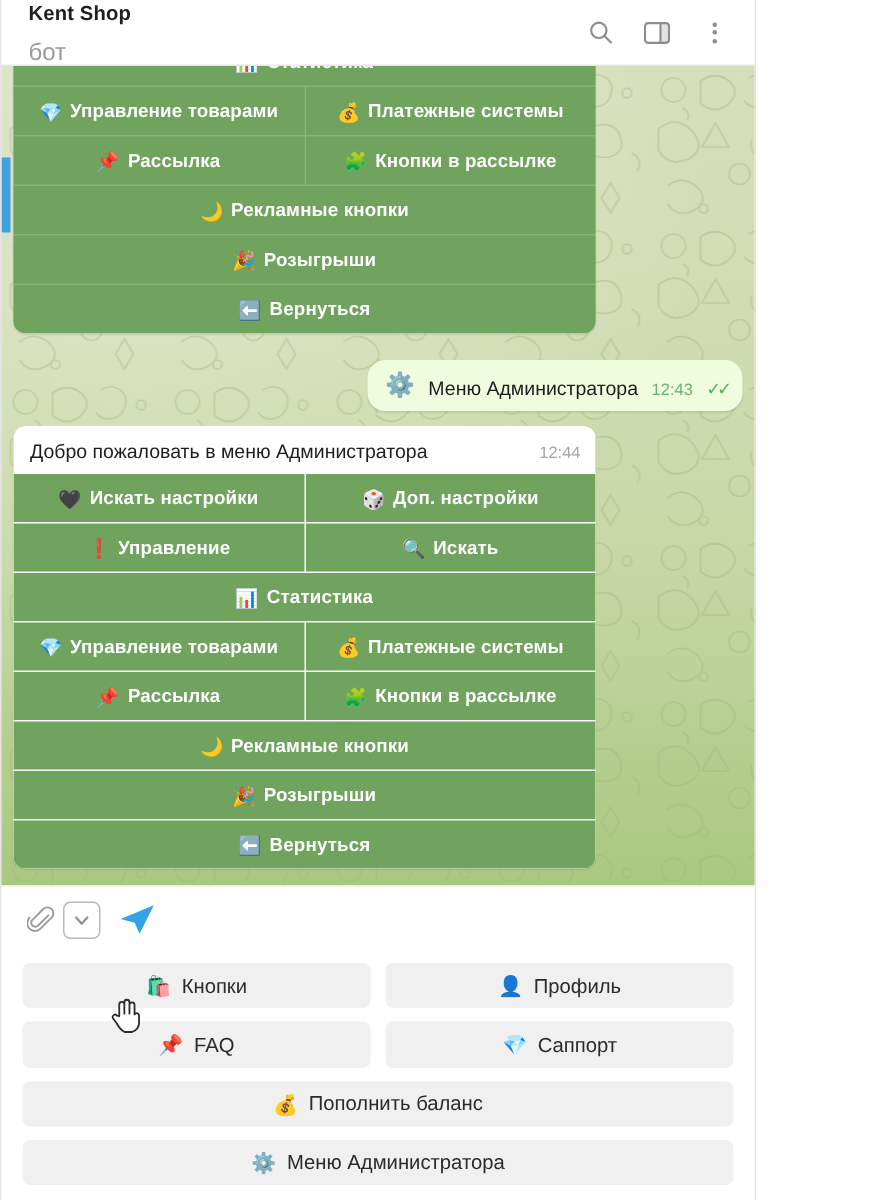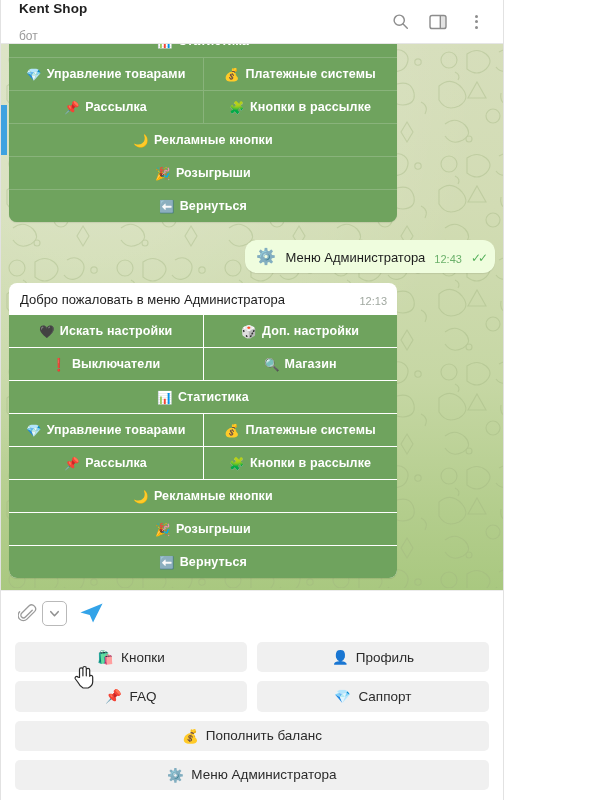--- a/index.html
+++ b/index.html
@@ -21,21 +21,21 @@
   .header {
     height: 44px; flex: 0 0 44px;
     background: #ffffff;
     display: flex; align-items: center;
     padding: 0 12px 0 18px;
     border-bottom: 1px solid #e6e6e6;
     position: relative; z-index: 5;
   }
   .header-titles { display: flex; flex-direction: column; justify-content: center; flex: 1 1 auto; }
   .chat-title { font-size: 13.5px; font-weight: bold; color: #1f1f1f; line-height: 15px; letter-spacing: .1px; }
-  .chat-status { font-size: 12px; color: #9a9a9a; line-height: 14px; margin-top: 13px; }
+  .chat-status { font-size: 16px; color: #9a9a9a; line-height: 14px; margin-top: 13px; }
   .header-actions { display: flex; align-items: center; gap: 16px; padding-right: 4px; }
   .hicon { width: 22px; height: 22px; display: flex; align-items: center; justify-content: center; color: #8d8d8d; cursor: pointer; }
   .hicon svg { display: block; }
   .dots { display: flex; flex-direction: column; gap: 2.5px; align-items: center; }
   .dots i { width: 3px; height: 3px; border-radius: 50%; background: #8d8d8d; display: block; }
 
   
   .chat {
     position: relative; flex: 1 1 auto;
     overflow: hidden;
@@ -284,43 +284,43 @@
           <span class="t">Меню Администратора</span>
           <span class="stamp">12:43</span>
           <span class="checks">✓✓</span>
         </div>
       </div>
 
       <div class="msg-row in" style="margin-top:10px;">
         <div class="bubble-in" style="width:388px;">
           <div class="bubble-text">
             <span class="t">Добро пожаловать в меню Администратора</span>
-            <span class="stamp">12:13</span>
+            <span class="stamp">12:44</span>
           </div>
           <div class="inline-kb">
 
             <div class="kb-row">
               <div class="kb-btn">
                 <span class="em">🖤</span>
                 <span class="lbl">Искать настройки</span>
               </div>
               <div class="kb-btn">
                 <span class="em">🎲</span>
                 <span class="lbl">Доп. настройки</span>
               </div>
             </div>
 
             <div class="kb-row">
               <div class="kb-btn">
                 <span class="em">❗</span>
-                <span class="lbl">Выключатели</span>
+                <span class="lbl">Управление</span>
               </div>
               <div class="kb-btn">
                 <span class="em">🔍</span>
-                <span class="lbl">Магазин</span>
+                <span class="lbl">Искать</span>
               </div>
             </div>
 
             <div class="kb-row">
               <div class="kb-btn">
                 <span class="em">📊</span>
                 <span class="lbl">Статистика</span>
               </div>
             </div>
 

